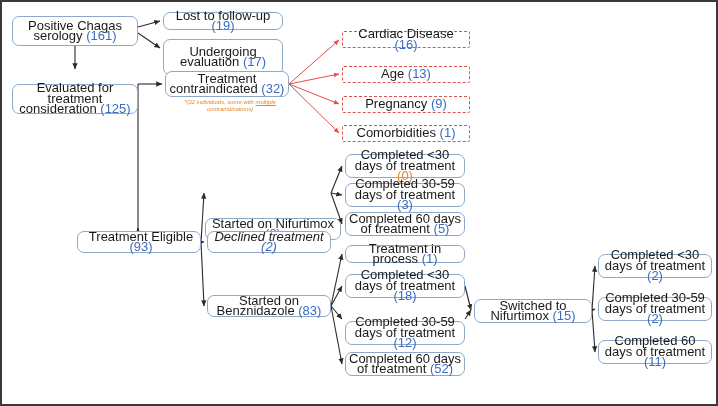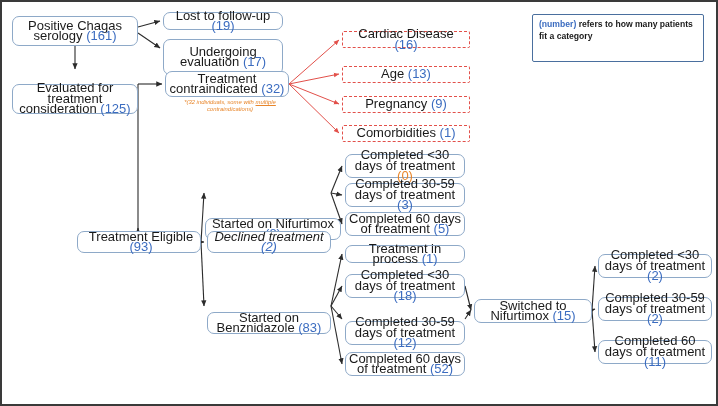--- a/index.html
+++ b/index.html
@@ -142,21 +142,21 @@
       </div>
       <div class="node" style="left: 75px; top: 229px; width: 124px; height: 22px; padding-left: 7px;">
         <div><span>Treatment Eligible </span><span class="num">(93)</span></div>
       </div>
       <div class="node" style="left: 203px; top: 180px; width: 136px; height: 22px; margin-top: 36px;">
         <div><span>Started on Nifurtimox </span><span class="num">(8)</span></div>
       </div>
       <div class="node" style="left: 205px; top: 229px; width: 124px; height: 22px; font-style: italic;">
         <div><span>Declined treatment </span><span class="num">(2)</span></div>
       </div>
-      <div class="node" style="left: 205px; top: 310px; width: 124px; height: 22px;">
+      <div class="node" style="left: 205px; top: 293px; width: 124px; height: 22px;">
         <div><span>Started on Benznidazole </span><span class="num">(83)</span></div>
       </div>
       <div class="node" style="left: 343px; top: 152px; width: 120px; height: 24px;">
         <div><span>Completed &lt;30 days of treatment </span><span class="num zero">(0)</span></div>
       </div>
       <div class="node" style="left: 343px; top: 181px; width: 120px; height: 24px;">
         <div><span>Completed 30-59 days of treatment </span><span class="num">(3)</span></div>
       </div>
       <div class="node" style="left: 343px; top: 210px; width: 120px; height: 24px;">
         <div><span>Completed 60 days of treatment </span><span class="num">(5)</span></div>
@@ -180,21 +180,18 @@
         <div><span>Completed &lt;30 days of treatment </span><span class="num">(2)</span></div>
       </div>
       <div class="node" style="left: 596px; top: 295px; width: 114px; height: 24px;">
         <div><span>Completed 30-59 days of treatment </span><span class="num">(2)</span></div>
       </div>
       <div class="node" style="left: 596px; top: 338px; width: 114px; height: 24px;">
         <div><span>Completed 60 days of treatment </span><span class="num">(11)</span></div>
       </div>
     </div>
 
-  <div class="legend" style="left:530px; top:12px; width:172px; height:48px;">
-    <span class="num">(number)</span><span> refers to how many patients fit a category</span>
-  </div>
 
   <div class="footnote" style="left:168px; top:97px;">
     <span>*(32 individuals, some with </span><u>multiple</u><span> contraindications)</span>
   </div>
 
 </div>
 
 </body></html>

